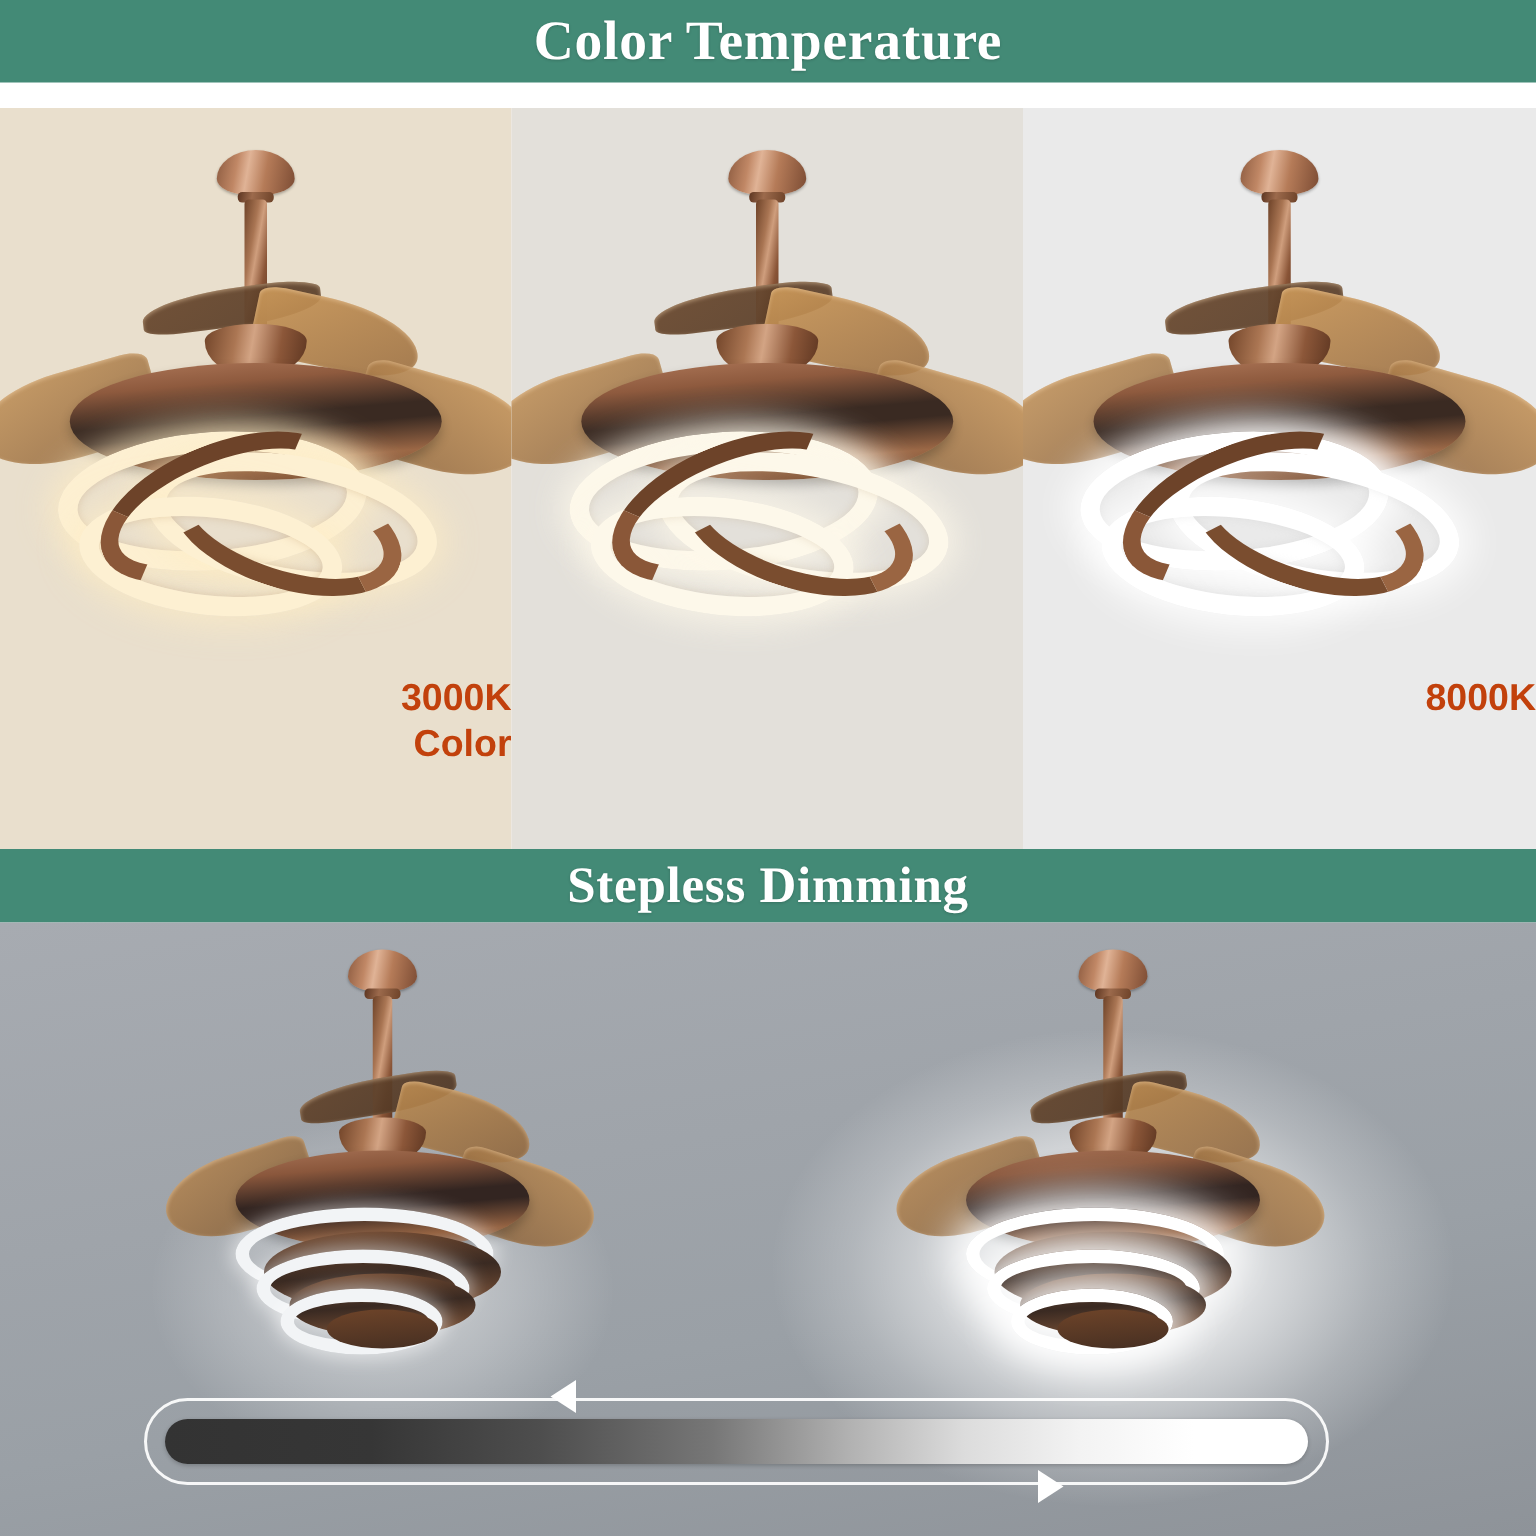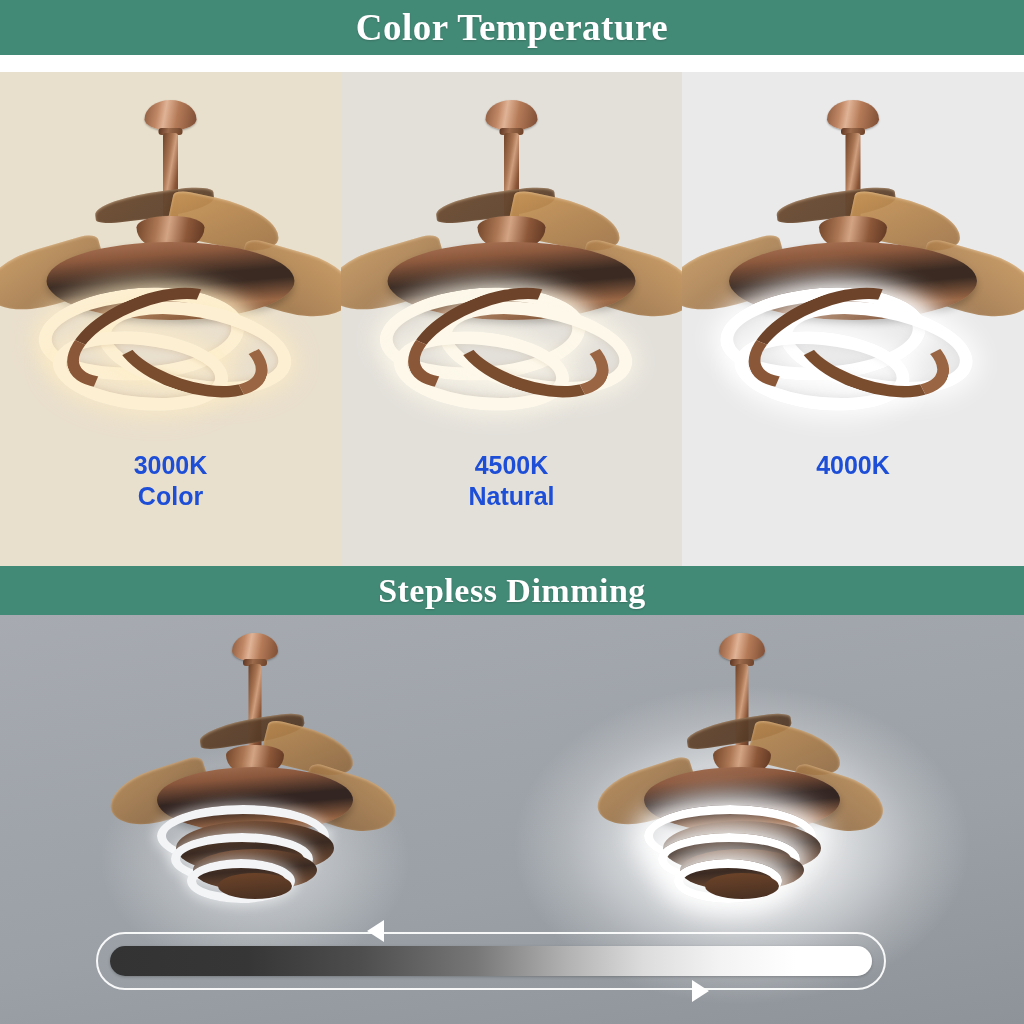--- a/index.html
+++ b/index.html
@@ -57,22 +57,22 @@
   }
   #ct-panel-0 { width: 341px; background: #e9dfcd; }
   #ct-panel-1 { width: 341px; background: #e3e0da; }
   #ct-panel-2 { width: 342px; background: #eaeaea; }
 
   .ct-label {
     position: absolute;
     left: 0;
     right: 0;
     top: 378px;
-    text-align: center;
-    color: #1d4ed8;
+    text-align: right;
+    color: #c2410c;
     font-weight: bold;
     line-height: 1.22;
     pointer-events: none;
   }
   .ct-label .kelvin { display: block; font-size: 25px; }
   .ct-label .descr  { display: block; font-size: 25px; }
 
   
   .fan {
     position: absolute;
@@ -250,24 +250,20 @@
 
         <div class="body-ring" style="top:142px;width:248px;height:78px;background:linear-gradient(175deg,#b0795a 0%,#8e5a3e 22%,#3a2a22 46%,#3a2a22 56%,#9b6745 78%,#6d4328 100%);box-shadow:0 4px 7px rgba(0,0,0,0.22);"></div>
 
         <div class="led-ring" style="left:38px;top:188px;width:206px;height:92px;border:13px solid #fdf8ea;box-shadow:0 0 22px 6px rgba(253,248,234,0.8),inset 0 0 6px rgba(190,165,130,0.3);transform:rotate(-4deg);"></div>
         <div class="led-ring" style="left:96px;top:204px;width:196px;height:88px;border:13px solid #fdf8ea;box-shadow:0 0 22px 6px rgba(253,248,234,0.75),inset 0 0 6px rgba(190,165,130,0.3);transform:rotate(10deg);"></div>
         <div class="led-ring" style="left:52px;top:232px;width:176px;height:78px;border:13px solid #fdf8ea;box-shadow:0 0 22px 6px rgba(253,248,234,0.75),inset 0 0 6px rgba(190,165,130,0.3);transform:rotate(6deg);"></div>
         <div class="led-ring" style="left:62px;top:196px;width:170px;height:84px;border:12px solid transparent;border-top-color:#6d4329;border-left-color:#8a5738;transform:rotate(-22deg);"></div>
         <div class="led-ring" style="left:110px;top:212px;width:160px;height:80px;border:12px solid transparent;border-bottom-color:#7a4d2f;border-right-color:#9a6542;transform:rotate(18deg);"></div>
       </div>
 
-      <div class="ct-label">
-        <span class="kelvin">4500K</span>
-        <span class="descr">Natural</span>
-      </div>
     </div>
 
     <div id="ct-panel-2" class="ct-panel">
       <div class="fan" style="top:28px;width:342px;height:330px;">
         <div class="fan-canopy" style="top:0;"></div>
         <div class="fan-collar" style="top:28px;"></div>
         <div class="fan-rod" style="top:33px;height:90px;"></div>
 
         <div class="blade" style="left:94px;top:92px;width:120px;height:26px;border-radius:60% 28% 52% 20%;transform:rotate(-7deg);background:linear-gradient(150deg,rgba(107,74,48,0.95),rgba(84,57,36,0.9));"></div>
         <div class="blade" style="left:168px;top:100px;width:112px;height:46px;border-radius:16% 68% 42% 24%;transform:rotate(12deg);background:linear-gradient(145deg,rgba(202,152,90,0.95),rgba(150,104,57,0.85));"></div>
@@ -279,21 +275,21 @@
         <div class="body-ring" style="top:142px;width:248px;height:78px;background:linear-gradient(175deg,#b0795a 0%,#8e5a3e 22%,#3a2a22 46%,#3a2a22 56%,#9b6745 78%,#6d4328 100%);box-shadow:0 4px 7px rgba(0,0,0,0.22);"></div>
 
         <div class="led-ring" style="left:38px;top:188px;width:206px;height:92px;border:13px solid #ffffff;box-shadow:0 0 24px 8px rgba(255,255,255,0.9),inset 0 0 6px rgba(200,200,200,0.3);transform:rotate(-4deg);"></div>
         <div class="led-ring" style="left:96px;top:204px;width:196px;height:88px;border:13px solid #ffffff;box-shadow:0 0 24px 8px rgba(255,255,255,0.85),inset 0 0 6px rgba(200,200,200,0.3);transform:rotate(10deg);"></div>
         <div class="led-ring" style="left:52px;top:232px;width:176px;height:78px;border:13px solid #ffffff;box-shadow:0 0 24px 8px rgba(255,255,255,0.85),inset 0 0 6px rgba(200,200,200,0.3);transform:rotate(6deg);"></div>
         <div class="led-ring" style="left:62px;top:196px;width:170px;height:84px;border:12px solid transparent;border-top-color:#6d4329;border-left-color:#8a5738;transform:rotate(-22deg);"></div>
         <div class="led-ring" style="left:110px;top:212px;width:160px;height:80px;border:12px solid transparent;border-bottom-color:#7a4d2f;border-right-color:#9a6542;transform:rotate(18deg);"></div>
       </div>
 
       <div class="ct-label">
-        <span class="kelvin">4000K</span>
+        <span class="kelvin">8000K</span>
       </div>
     </div>
   </div>
 
   <div id="banner-mid" class="banner">
     <span class="banner-title">Stepless Dimming</span>
   </div>
 
   <div id="dim-section">
 

